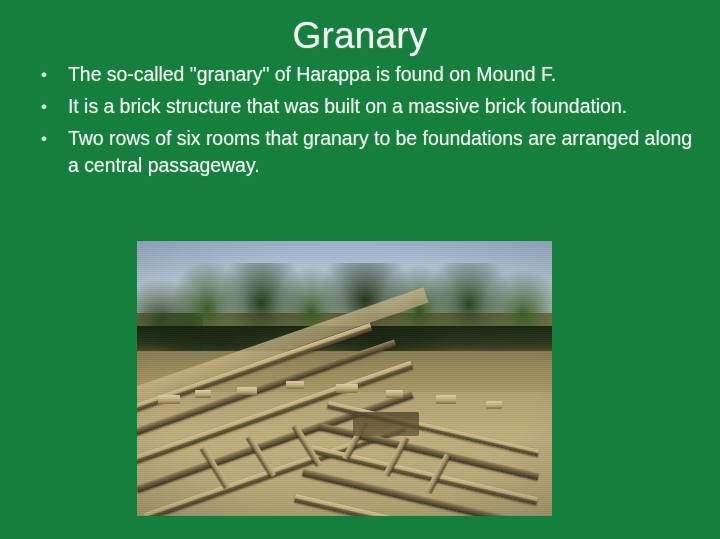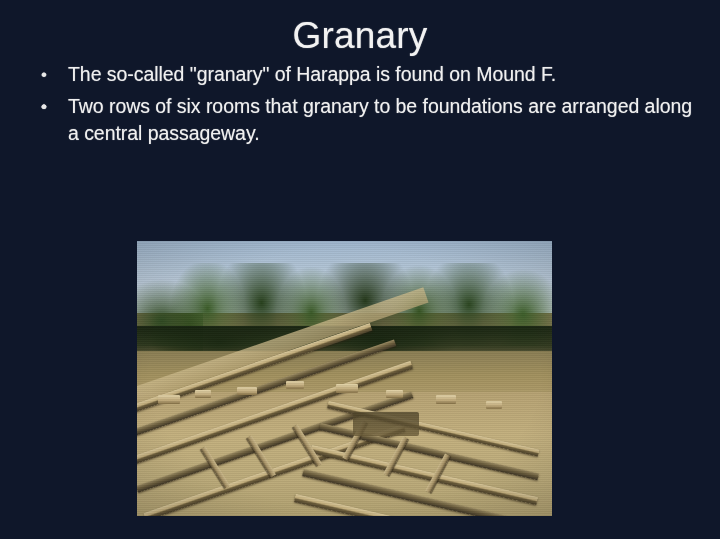--- a/index.html
+++ b/index.html
@@ -12,21 +12,21 @@
     height: 539px;
     overflow: hidden;
     font-family: "Liberation Sans", sans-serif;
     position: relative;
   }
   #slide {
     position: absolute;
     left: 0; top: 0;
     width: 720px;
     height: 539px;
-    background: #0f172a;
+    background: #15803d;
   }
   #slide-title {
     position: absolute;
     left: 0;
     top: 14px;
     width: 720px;
     text-align: center;
     font-size: 37px;
     line-height: 44px;
     color: #f2f2f2;
@@ -159,20 +159,21 @@
 
   <div id="slide-title">Granary</div>
 
   <ul id="bullet-list">
     <li class="bullet-item">
       <span class="bullet-marker">•</span>
       <span class="bullet-text">The so-called "granary" of Harappa is found on Mound F.</span>
     </li>
     <li class="bullet-item">
       <span class="bullet-marker">•</span>
+      <span class="bullet-text">It is a brick structure that was built on a massive brick foundation.</span>
     </li>
     <li class="bullet-item">
       <span class="bullet-marker">•</span>
       <span class="bullet-text">Two rows of six rooms that granary to be foundations are arranged along a central passageway.</span>
     </li>
   </ul>
 
   <div id="photo-frame" title="Photograph of the excavated granary foundations at Harappa: sandy ground with parallel diagonal brick wall foundations, earthen bank and green trees under a pale blue sky.">
 
     <div class="ph-layer ph-sky"></div>

